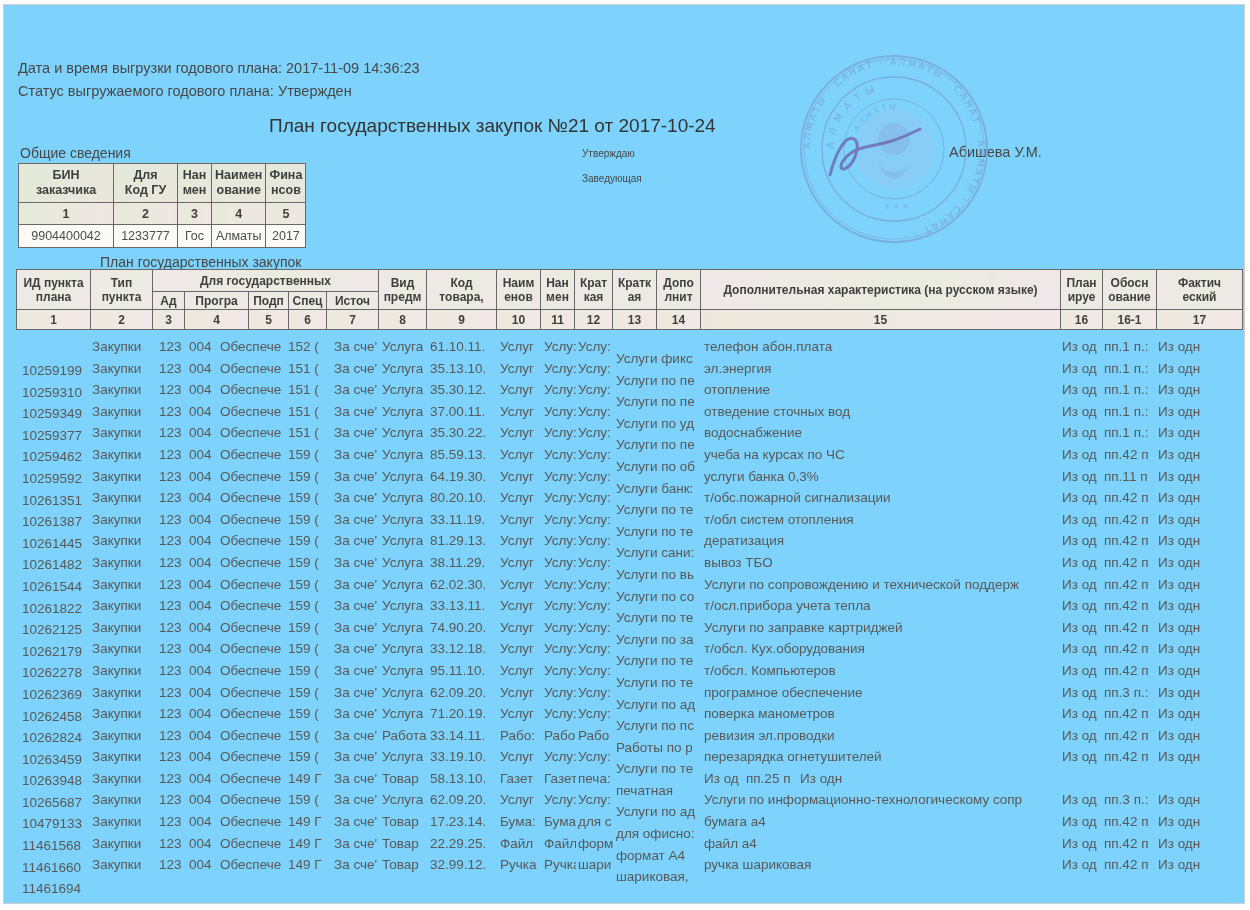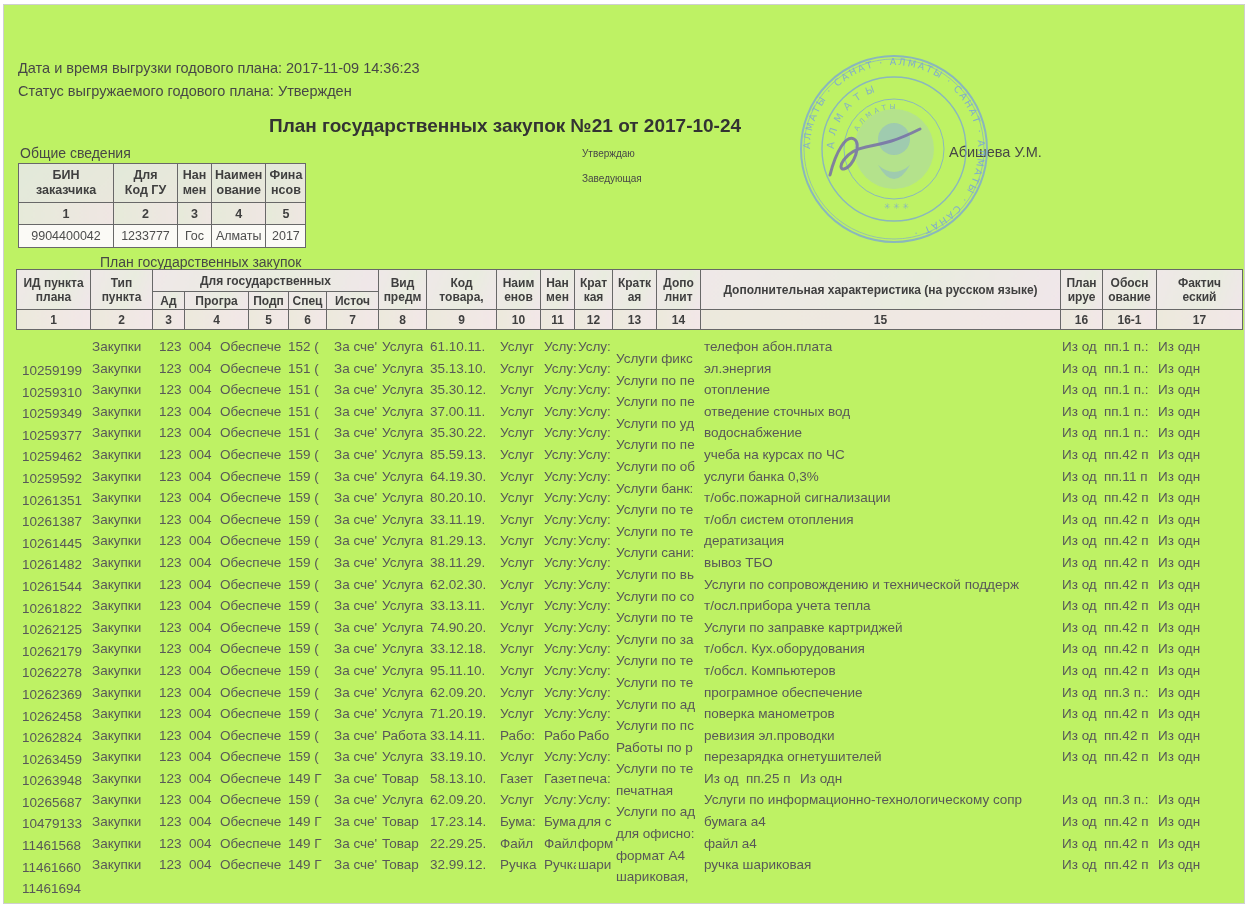--- a/index.html
+++ b/index.html
@@ -1,23 +1,23 @@
 <!DOCTYPE html>
 <html><head>
 <meta charset="utf-8">
 <style>
   html,body{margin:0;padding:0;background:#ffffff;}
   body{width:1250px;height:910px;position:relative;overflow:hidden;
        font-family:"Liberation Sans",sans-serif;color:#4a4a4a;}
   .scan{position:absolute;left:3px;top:4px;width:1240px;height:898px;
-        border:1px solid #cfcfcf;background:#bef264;}
+        border:1px solid #cfcfcf;background:#7dd3fc;}
   
   .meta{position:absolute;left:14px;top:52px;font-size:14.5px;color:#474747;line-height:23px;}
   
-  .doc-title{position:absolute;left:265px;top:110px;font-size:19px;font-weight:bold;color:#333;text-align:right;}
+  .doc-title{position:absolute;left:265px;top:110px;font-size:19px;font-weight:normal;color:#333;text-align:right;}
   .approve{position:absolute;left:578px;top:136px;font-size:10px;color:#474747;line-height:25px;}
   .sign-name{position:absolute;left:945px;top:139px;font-size:14.5px;color:#474747;}
   .stamp{position:absolute;left:788px;top:42px;width:204px;height:204px;opacity:.9;}
   
   .gi-label{position:absolute;left:16px;top:140px;font-size:14px;color:#474747;}
   table.gi{position:absolute;left:14px;top:158px;border-collapse:collapse;
            font-size:12.5px;color:#3f3f3f;}
   table.gi th,table.gi td{border:1px solid #686868;text-align:center;padding:1px 3px;}
   table.gi th{background:linear-gradient(135deg,#e2e9d9,#e9e7dc);font-weight:bold;line-height:15px;height:36px;}
   table.gi td.num{background:linear-gradient(90deg,#e6ead9,#efe6e3);font-weight:bold;height:19px;}

